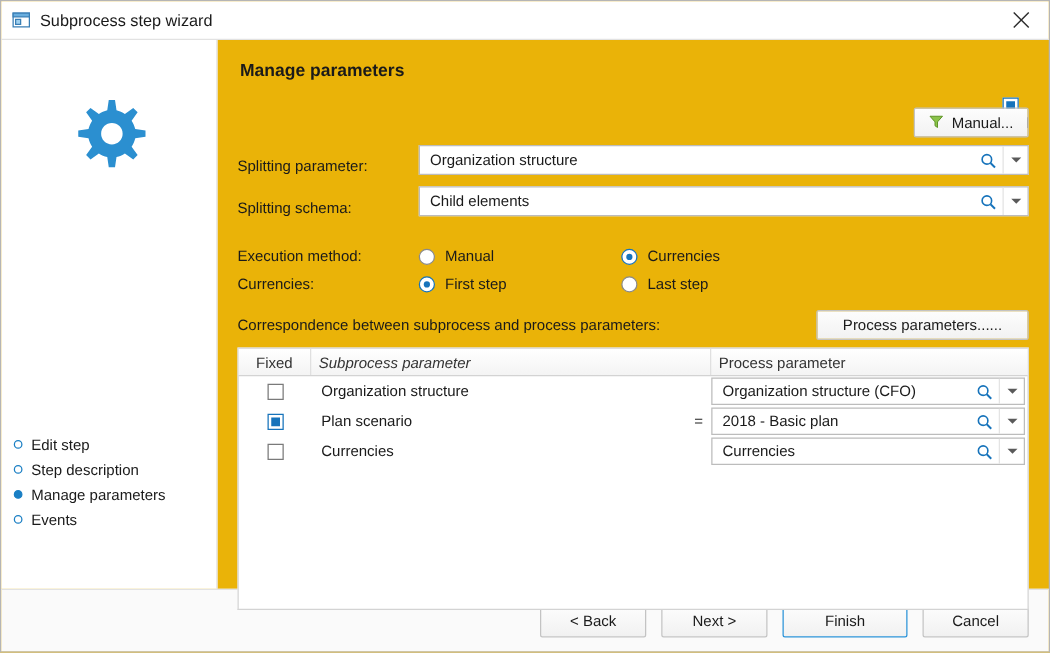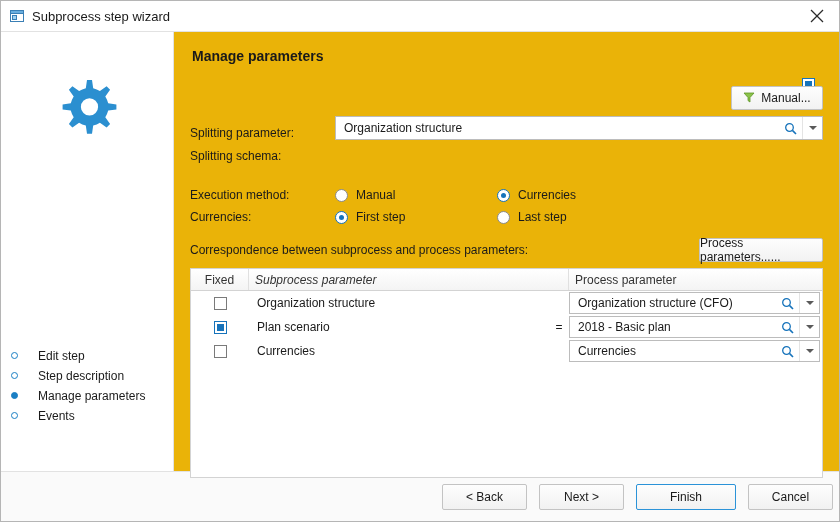--- a/index.html
+++ b/index.html
@@ -85,21 +85,20 @@
     bottom: 44px;
     width: 150px;
   }
   .step {
     display: flex;
     align-items: center;
     height: 17px;
     margin-bottom: 3px;
     font-size: 12px;
     color: #1a1a1a;
-    gap: 13px;
   }
   .step-dot {
     width: 7px;
     height: 7px;
     border-radius: 50%;
     border: 1px solid #1a7fc4;
     box-sizing: border-box;
     margin-right: 7px;
     flex: 0 0 7px;
     background: #ffffff;
@@ -264,21 +263,21 @@
     display: flex;
     align-items: center;
     margin-top: 14px;
     margin-bottom: 6px;
   }
   .corr-label {
     font-size: 12px;
     flex: 1 1 auto;
   }
   .proc-params-btn {
-    width: 124px;
+    width: 170px;
     height: 24px;
     box-sizing: border-box;
     border: 1px solid #c3c3c3;
     background: linear-gradient(#fdfdfd, #f2f2f2);
     border-radius: 2px;
     display: flex;
     align-items: center;
     justify-content: center;
     font-size: 12px;
   }
@@ -344,21 +343,21 @@
 
   
   .footer {
     height: 50px;
     flex: 0 0 50px;
     border-top: 1px solid #e2e2e2;
     background: #fafafa;
     display: flex;
     align-items: center;
     justify-content: flex-end;
-    padding-right: 6px;
+    padding-right: 16px;
     box-sizing: border-box;
   }
   .btn {
     width: 85px;
     height: 26px;
     box-sizing: border-box;
     border: 1px solid #c3c3c3;
     background: linear-gradient(#fdfdfd, #f1f1f1);
     border-radius: 2px;
     font-size: 12px;
@@ -459,20 +458,32 @@
             </svg>
           </span>
           <span class="drop">
               <span class="caret"></span>
             </span>
         </div>
       </div>
 
       <div class="row">
         <span class="lbl">Splitting schema:</span>
+        <div class="field">
+          <span class="val">Child elements</span>
+          <span class="mag">
+            <svg width="13" height="13" viewBox="0 0 13 13">
+              <circle cx="5.5" cy="5.5" r="3.8" fill="none" stroke="#1673bb" stroke-width="1.3"></circle>
+              <line x1="8.4" y1="8.4" x2="12" y2="12" stroke="#1673bb" stroke-width="1.6"></line>
+            </svg>
+          </span>
+          <span class="drop">
+              <span class="caret"></span>
+            </span>
+        </div>
       </div>
 
       <div style="height:16px"></div>
 
       <div class="radio-row">
         <span class="lbl">Execution method:</span>
         <div class="radio-opt opt-a">
           <span class="radio"></span>
           <span>Manual</span>
         </div>

